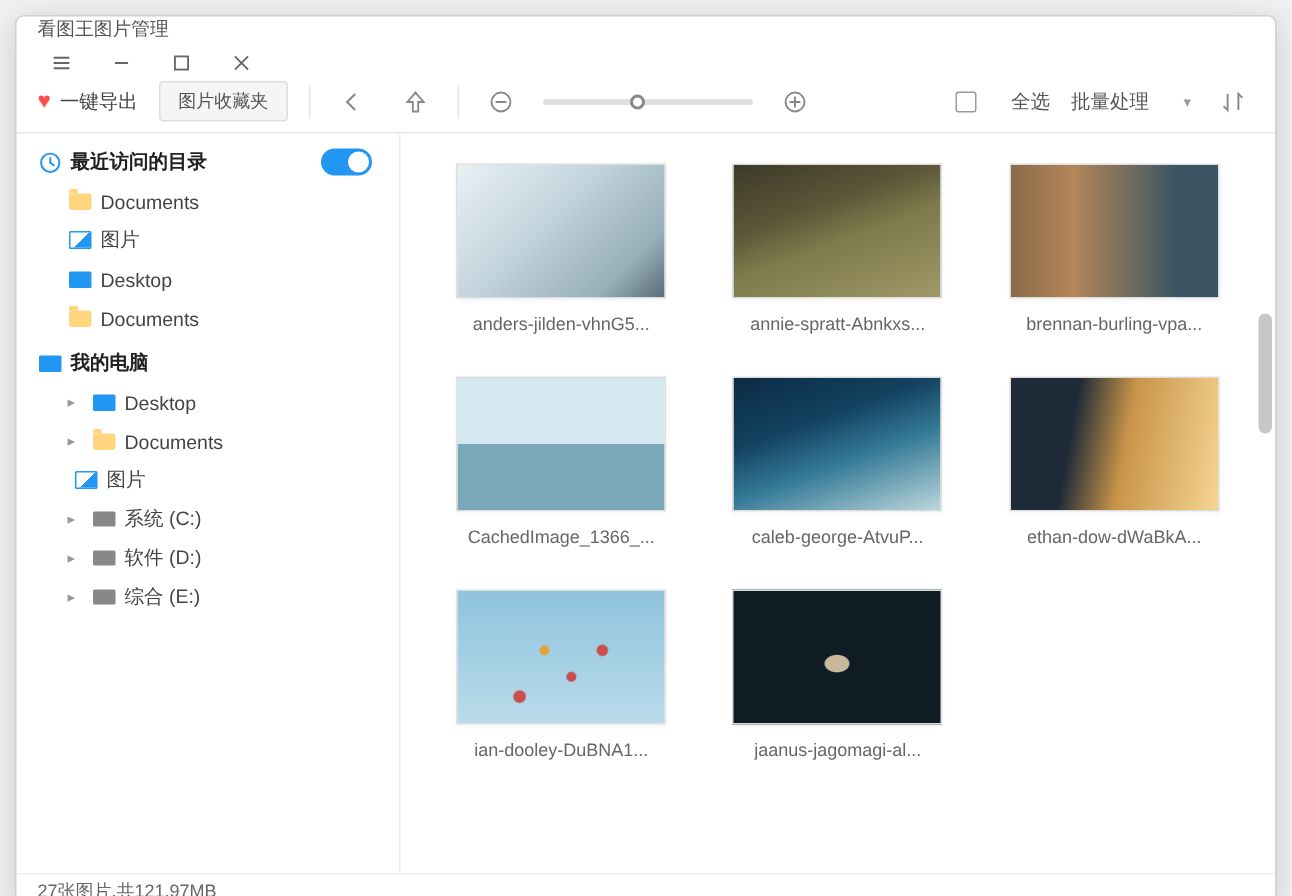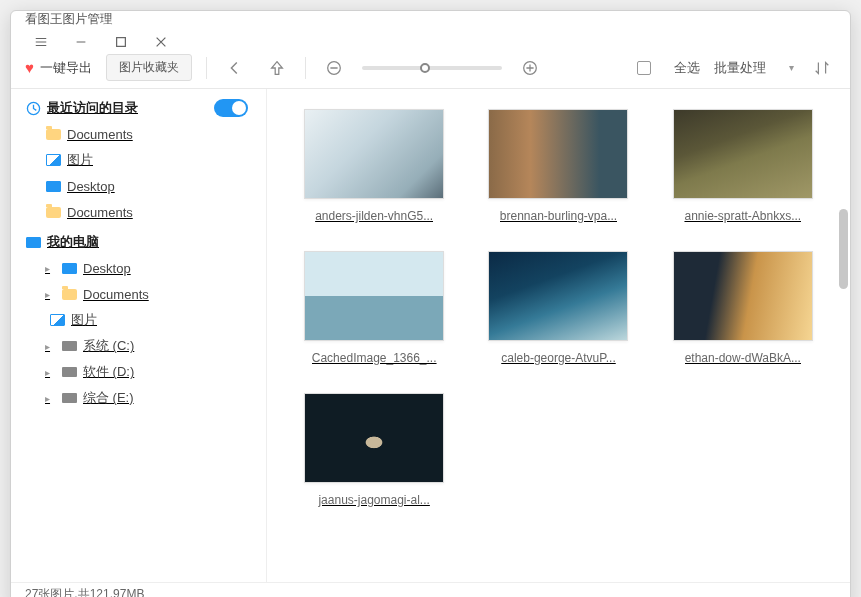--- a/index.html
+++ b/index.html
@@ -22,21 +22,21 @@
 .tool-sep { width: 1px; height: 22px; background: #e5e5e5; }
 .tool-icon { width: 28px; height: 28px; display: flex; align-items: center; justify-content: center; color: #888; cursor: pointer; border-radius: 3px; }
 .tool-icon svg { width: 18px; height: 18px; }
 .zoom-slider { flex: 0 0 140px; height: 4px; background: #e0e0e0; border-radius: 2px; position: relative; }
 .zoom-thumb { position: absolute; top: 50%; left: 45%; transform: translate(-50%,-50%); width: 10px; height: 10px; background: #fff; border: 2px solid #888; border-radius: 50%; }
 .spacer { flex: 1; }
 .checkbox { width: 14px; height: 14px; border: 1.5px solid #999; border-radius: 2px; }
 .tool-text { font-size: 13px; color: #555; display: flex; align-items: center; gap: 23px; cursor: pointer; }
 
 
-.body { flex: 1; display: flex; overflow: hidden; text-decoration: underline; }
+.body { flex: 1; display: flex; overflow: hidden; }
 
 
 .sidebar { width: 256px; border-right: 1px solid #eee; overflow-y: auto; font-size: 13px; color: #444; padding: 6px 0; }
 .side-item { display: flex; align-items: center; height: 26px; padding: 0 14px; gap: 6px; cursor: pointer; }
 .side-item.header { font-weight: bold; color: #222; }
 .side-icon { width: 16px; height: 16px; flex-shrink: 0; display: flex; align-items: center; justify-content: center; }
 .side-icon svg { width: 15px; height: 15px; }
 .folder-icon { background: #ffd580; border-radius: 2px; width: 15px; height: 11px; position: relative; }
 .folder-icon::before { content: ''; position: absolute; top: -3px; left: 0; width: 6px; height: 3px; background: #ffd580; border-radius: 1px 1px 0 0; }
 .img-icon { width: 15px; height: 12px; border: 1.5px solid #2296f3; border-radius: 1px; background: linear-gradient(135deg, transparent 55%, #2296f3 55%); }
@@ -238,40 +238,44 @@
       </div>
     </div>
 
     <div class="main">
       <div class="grid">
         <div class="thumb-item">
             <div class="thumb t1"></div>
             <div class="thumb-label">anders-jilden-vhnG5...</div>
           </div>
         <div class="thumb-item">
+            <div class="thumb t2"></div>
+            <div class="thumb-label">annie-spratt-Abnkxs...</div>
+          </div>
+        <div class="thumb-item">
             <div class="thumb t3"></div>
             <div class="thumb-label">brennan-burling-vpa...</div>
           </div>
         <div class="thumb-item">
-            <div class="thumb t2"></div>
-            <div class="thumb-label">annie-spratt-Abnkxs...</div>
-          </div>
-        <div class="thumb-item">
             <div class="thumb t4"></div>
             <div class="thumb-label">CachedImage_1366_...</div>
           </div>
         <div class="thumb-item">
             <div class="thumb t5"></div>
             <div class="thumb-label">caleb-george-AtvuP...</div>
           </div>
         <div class="thumb-item">
             <div class="thumb t6"></div>
             <div class="thumb-label">ethan-dow-dWaBkA...</div>
           </div>
         <div class="thumb-item">
+            <div class="thumb t7"></div>
+            <div class="thumb-label">ian-dooley-DuBNA1...</div>
+          </div>
+        <div class="thumb-item">
             <div class="thumb t8"></div>
             <div class="thumb-label">jaanus-jagomagi-al...</div>
           </div>
       </div>
       <div class="scrollbar-thumb"></div>
     </div>
   </div>
 
   <div class="status">
     <span>27张图片,共121.97MB</span>

